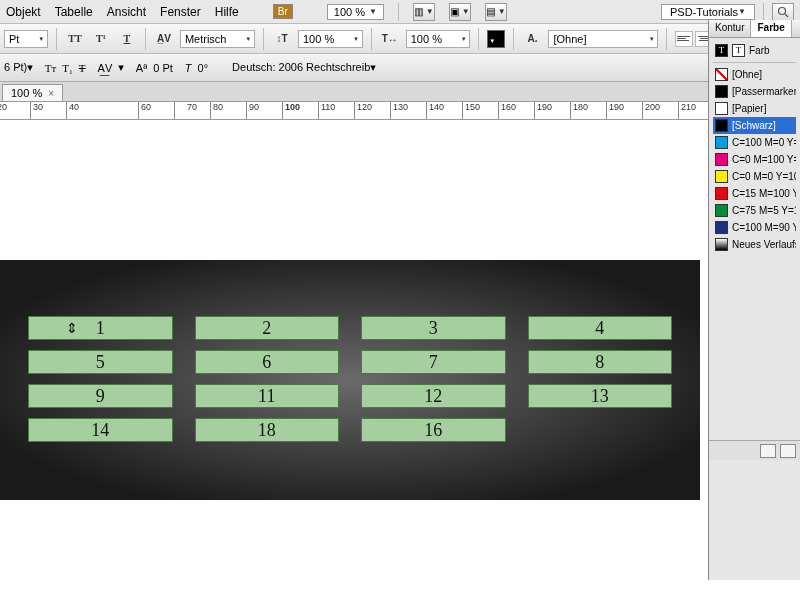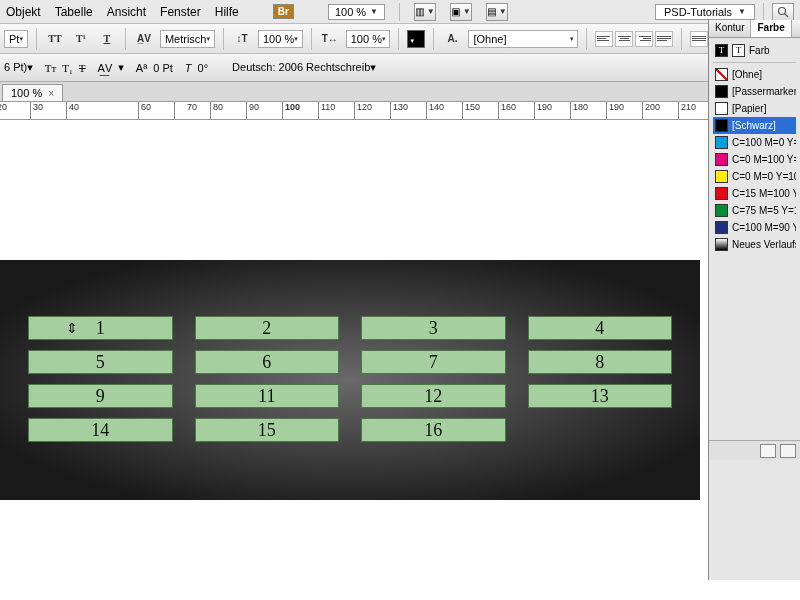--- a/index.html
+++ b/index.html
@@ -1,29 +1,29 @@
 <!DOCTYPE html>
 <html><head>
 <meta charset="utf-8">
 <style>
 * { box-sizing: border-box; margin: 0; padding: 0; font-family: "Segoe UI", Tahoma, sans-serif; }
 body { background: #f0f0f0; width: 800px; height: 600px; overflow: hidden; position: relative; }
 
 .menubar { display: flex; align-items: center; height: 24px; background: #e8e8e8; border-bottom: 1px solid #bbb; padding: 0 6px; font-size: 12px; gap: 14px; }
 .menubar .menu-item { cursor: default; }
-.menubar .br-badge { background: #b97a1a; color: #fff; font-weight: bold; font-size: 10px; padding: 1px 4px; border: 1px solid #888; }
+.menubar .br-badge { background: #b97a1a; color: #fff; font-weight: normal; font-size: 10px; padding: 1px 4px; border: 1px solid #888; }
 .menubar .zoom-box { border: 1px solid #999; background: #fff; font-size: 11px; padding: 1px 6px; display: flex; align-items: center; gap: 4px; }
 .menubar .tool-icon { width: 22px; height: 18px; border: 1px solid #999; background: linear-gradient(#fff,#ddd); display: inline-flex; align-items: center; justify-content: center; font-size: 10px; }
 .menubar .arrow { font-size: 8px; color: #333; }
 .menubar-right { margin-left: auto; display: flex; align-items: center; gap: 8px; }
-.workspace-select { border: 1px solid #999; background: #fff; font-size: 11px; padding: 1px 8px; display: flex; align-items: center; gap: 6px; }
+.workspace-select { border: 1px solid #999; background: #fff; font-size: 11px; padding: 1px 8px; display: flex; align-items: center; }
 .search-btn { width: 22px; height: 18px; border: 1px solid #999; background: linear-gradient(#fff,#ddd); display: flex; align-items: center; justify-content: center; }
 
 .ctrlbar { height: 30px; background: linear-gradient(#f8f8f8,#e2e2e2); border-bottom: 1px solid #bbb; display: flex; align-items: center; font-size: 11px; padding: 0 4px; gap: 6px; }
-.ctrlbar .field { border: 1px solid #aaa; background: #fff; padding: 1px 4px; display: flex; align-items: center; gap: 0; height: 18px; }
+.ctrlbar .field { border: 1px solid #aaa; background: #fff; padding: 1px 4px; display: flex; align-items: center; gap: 20px; height: 18px; }
 .ctrlbar .icon-btn { width: 20px; height: 18px; display: inline-flex; align-items: center; justify-content: center; font-size: 10px; font-weight: bold; color: #333; cursor: default; }
 .ctrlbar .sep { width: 1px; height: 22px; background: #bbb; margin: 0 2px; }
 .ctrlbar .tiny-arrow { font-size: 7px; color: #333; }
 .ctrlbar .swatch { width: 18px; height: 18px; border: 1px solid #666; display: inline-block; }
 .ctrlbar .swatch.tfill { background: linear-gradient(#000,#000); position: relative; }
 .align-group { display: flex; gap: 2px; }
 .align-group .align-btn { width: 18px; height: 16px; border: 1px solid #bbb; background: #fff; display: flex; flex-direction: column; justify-content: center; gap: 1px; padding: 1px; }
 .align-btn span { height: 1px; background: #555; }
 
 .ctrlbar2 { height: 28px; background: linear-gradient(#f4f4f4,#dedede); border-bottom: 1px solid #aaa; display: flex; align-items: center; font-size: 11px; padding: 0 4px; gap: 6px; }
@@ -230,21 +230,21 @@
         <div class="cell">4</div>
         <div class="cell">5</div>
         <div class="cell">6</div>
         <div class="cell">7</div>
         <div class="cell">8</div>
         <div class="cell">9</div>
         <div class="cell">11</div>
         <div class="cell">12</div>
         <div class="cell">13</div>
         <div class="cell">14</div>
-        <div class="cell">15</div>
+        <div class="cell">18</div>
         <div class="cell">16</div>
       </div>
     <div class="resize-cursor">⇕</div>
   </div>
 </div>
 
 <div class="panel-stack">
   <div class="panel-tabs">
     <div class="ptab">Kontur</div>
     <div class="ptab active">Farbe</div>

